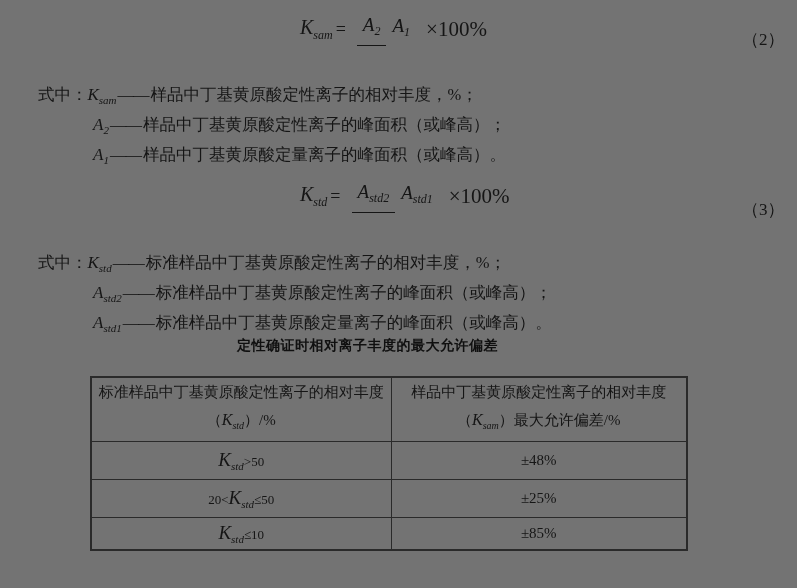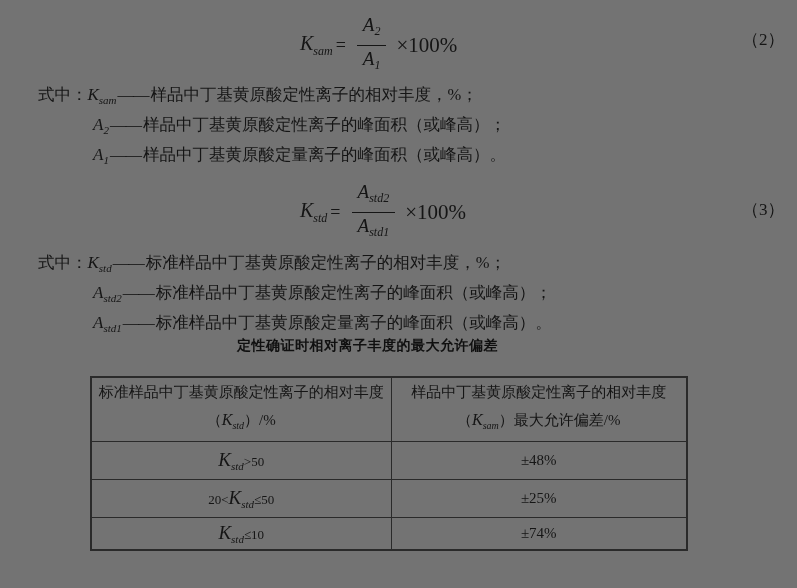--- a/index.html
+++ b/index.html
@@ -7,21 +7,21 @@
   .page {
     position:relative; width:797px; height:588px; background:#737373;
     color:#151515; overflow:hidden;
     font-family:"Liberation Serif","DejaVu Serif",serif;
   }
   
   .eq { position:absolute; display:flex; align-items:center; white-space:nowrap; }
   .eq .var { font-style:italic; font-size:20px; }
   .eq sub { font-style:italic; font-size:12px; }
   .eq .eqsign { font-size:18px; margin:0 8px 0 3px; }
-  .frac { display:inline-flex; flex-direction:column; text-align:center; margin:0 3px;align-items:center; }
+  .frac { display:inline-flex; flex-direction:row; text-align:center; margin:0 3px; }
   .frac .num, .frac .den { display:block; line-height:24px; padding:0 6px; }
   .frac .num { border-bottom:1.5px solid #151515; padding-bottom:2px; }
   .frac .den { padding-top:1px; }
   .frac .var { font-size:19px; }
   .times { font-size:21px; margin-left:7px; }
   .eq-label { position:absolute; font-size:17px; }
   
   .where { position:absolute; left:38px; white-space:nowrap; font-size:16.5px; }
   .where .line { height:30px; line-height:30px; }
   .where .line.indent { padding-left:55px; }
@@ -125,18 +125,18 @@
       <tr class="r">
         <td class="cond"><span class="pre"></span><span class="sym">K</span><sub>std</sub><span class="post">&gt;50</span></td>
         <td class="val">±48%</td>
       </tr>
       <tr class="r">
         <td class="cond"><span class="pre">20&lt;</span><span class="sym">K</span><sub>std</sub><span class="post">≤50</span></td>
         <td class="val">±25%</td>
       </tr>
       <tr class="r r-last">
         <td class="cond"><span class="pre"></span><span class="sym">K</span><sub>std</sub><span class="post">≤10</span></td>
-        <td class="val">±74%</td>
+        <td class="val">±85%</td>
       </tr>
     </tbody>
   </table>
 
 </div>
 
 </body></html>

